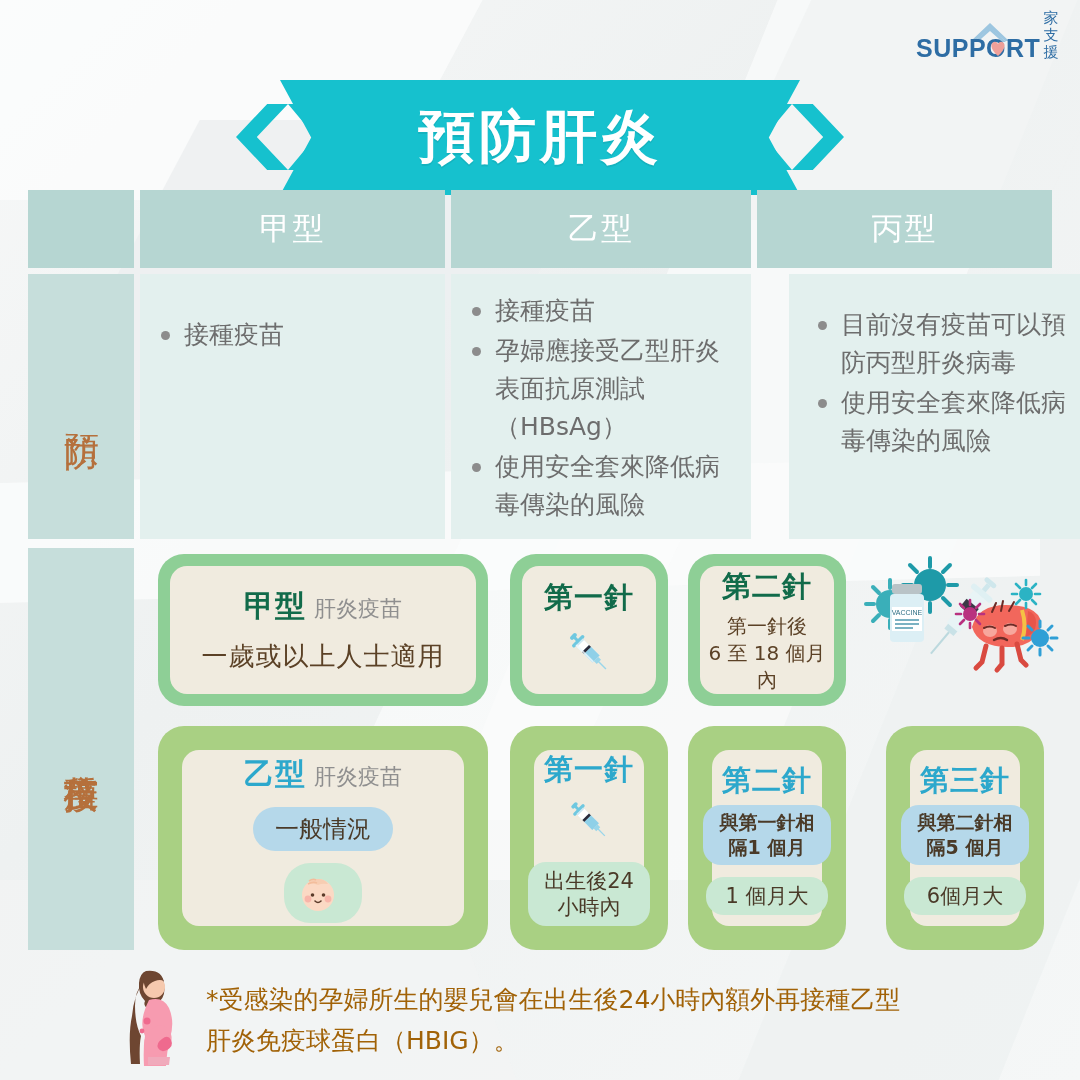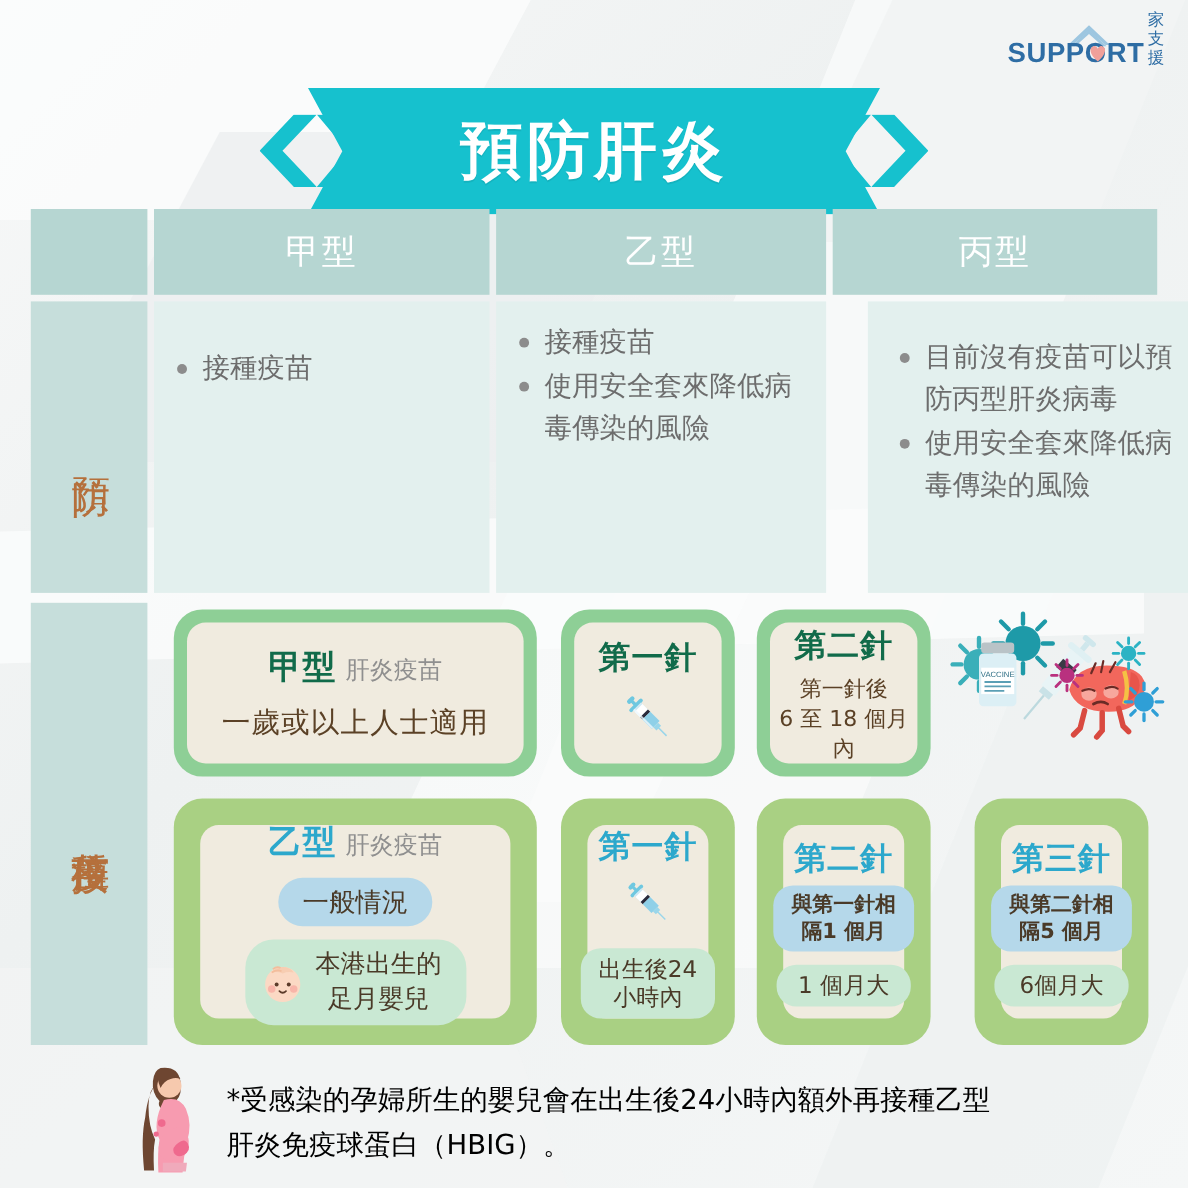--- a/index.html
+++ b/index.html
@@ -115,21 +115,21 @@
   .pillmint{background:#c9e8d3;border-radius:26px;padding:8px 18px;color:#4a3a28;
      font-size:23px;line-height:31px;text-align:center;font-family:"DejaVu Sans",sans-serif;
      display:flex;align-items:center;gap:8px;}
   .pillsm-blue{background:#b5d8ea;border-radius:18px;padding:5px 10px;color:#4a3a28;
      font-size:19px;line-height:25px;text-align:center;font-family:"DejaVu Sans",sans-serif;margin-top:4px;width:128px;box-sizing:border-box;font-weight:bold;}
   .pillsm-mint{background:#c9e8d3;border-radius:18px;padding:6px 10px;color:#4a3a28;
      font-size:21px;line-height:26px;text-align:center;font-family:"DejaVu Sans",sans-serif;margin-top:12px;width:122px;box-sizing:border-box;}
 
   
   .foot{position:absolute;left:180px;top:975px;width:880px;height:90px;display:flex;align-items:flex-start;gap:14px;}
-  .foottext{color:#000000;font-size:25px;line-height:41px;font-family:"DejaVu Sans",sans-serif;padding-top:4px;}
+  .foottext{color:#a16207;font-size:25px;line-height:41px;font-family:"DejaVu Sans",sans-serif;padding-top:4px;}
 
   .illus{position:absolute;left:862px;top:552px;width:212px;height:160px;}
 </style>
 </head>
 <body>
 
 <div class="bg">
   <i class="s1"></i>
     <i class="s2"></i>
     <i class="s3"></i>
@@ -183,20 +183,21 @@
         <span>預防</span>
       </div>
       <div class="cell c1">
         <ul>
           <li>接種疫苗</li>
         </ul>
       </div>
       <div class="cell c2">
         <ul>
           <li>接種疫苗</li>
+          <li>孕婦應接受乙型肝炎表面抗原測試（HBsAg）</li>
           <li>使用安全套來降低病毒傳染的風險</li>
         </ul>
       </div>
       <div class="cell c3">
         <ul>
           <li>目前沒有疫苗可以預防丙型肝炎病毒</li>
           <li>使用安全套來降低病毒傳染的風險</li>
         </ul>
       </div>
     </div>
@@ -259,24 +260,20 @@
             <svg width="44" height="44" viewBox="0 0 44 44">
               <circle cx="22" cy="24" r="16" fill="#fbd9c4"></circle>
               <path d="M22 8 q7 0 10 5 q-6 -1 -10 1 q-4 -2 -10 -1 q3 -5 10 -5z" fill="#f7cdb2"></path>
               <path d="M13 10 q4 -3 7 -1 M12 13 q5 -3 9 -1" stroke="#f3bd9c" stroke-width="1.6" fill="none"></path>
               <circle cx="16.5" cy="24" r="1.8" fill="#5b3b2a"></circle>
               <circle cx="27.5" cy="24" r="1.8" fill="#5b3b2a"></circle>
               <circle cx="12" cy="28" r="3.4" fill="#f7a8a0" opacity=".75"></circle>
               <circle cx="32" cy="28" r="3.4" fill="#f7a8a0" opacity=".75"></circle>
               <path d="M19 30 q3 3 6 0" stroke="#5b3b2a" stroke-width="1.6" fill="none" stroke-linecap="round"></path>
             </svg>
-            <div>
-              <div>本港出生的</div>
-              <div>足月嬰兒</div>
-            </div>
           </div>
         </div>
       </div>
 
       <div class="card b cardB1" style="position:absolute">
         <div class="inner">
           <div class="dosehdB">第一針</div>
           <svg width="56" height="56" viewBox="0 0 60 60" style="margin:2px 0">
             <g transform="rotate(-45 30 30)">
               <rect x="26" y="6" width="8" height="4" rx="2" fill="#6fc8e0"></rect>

